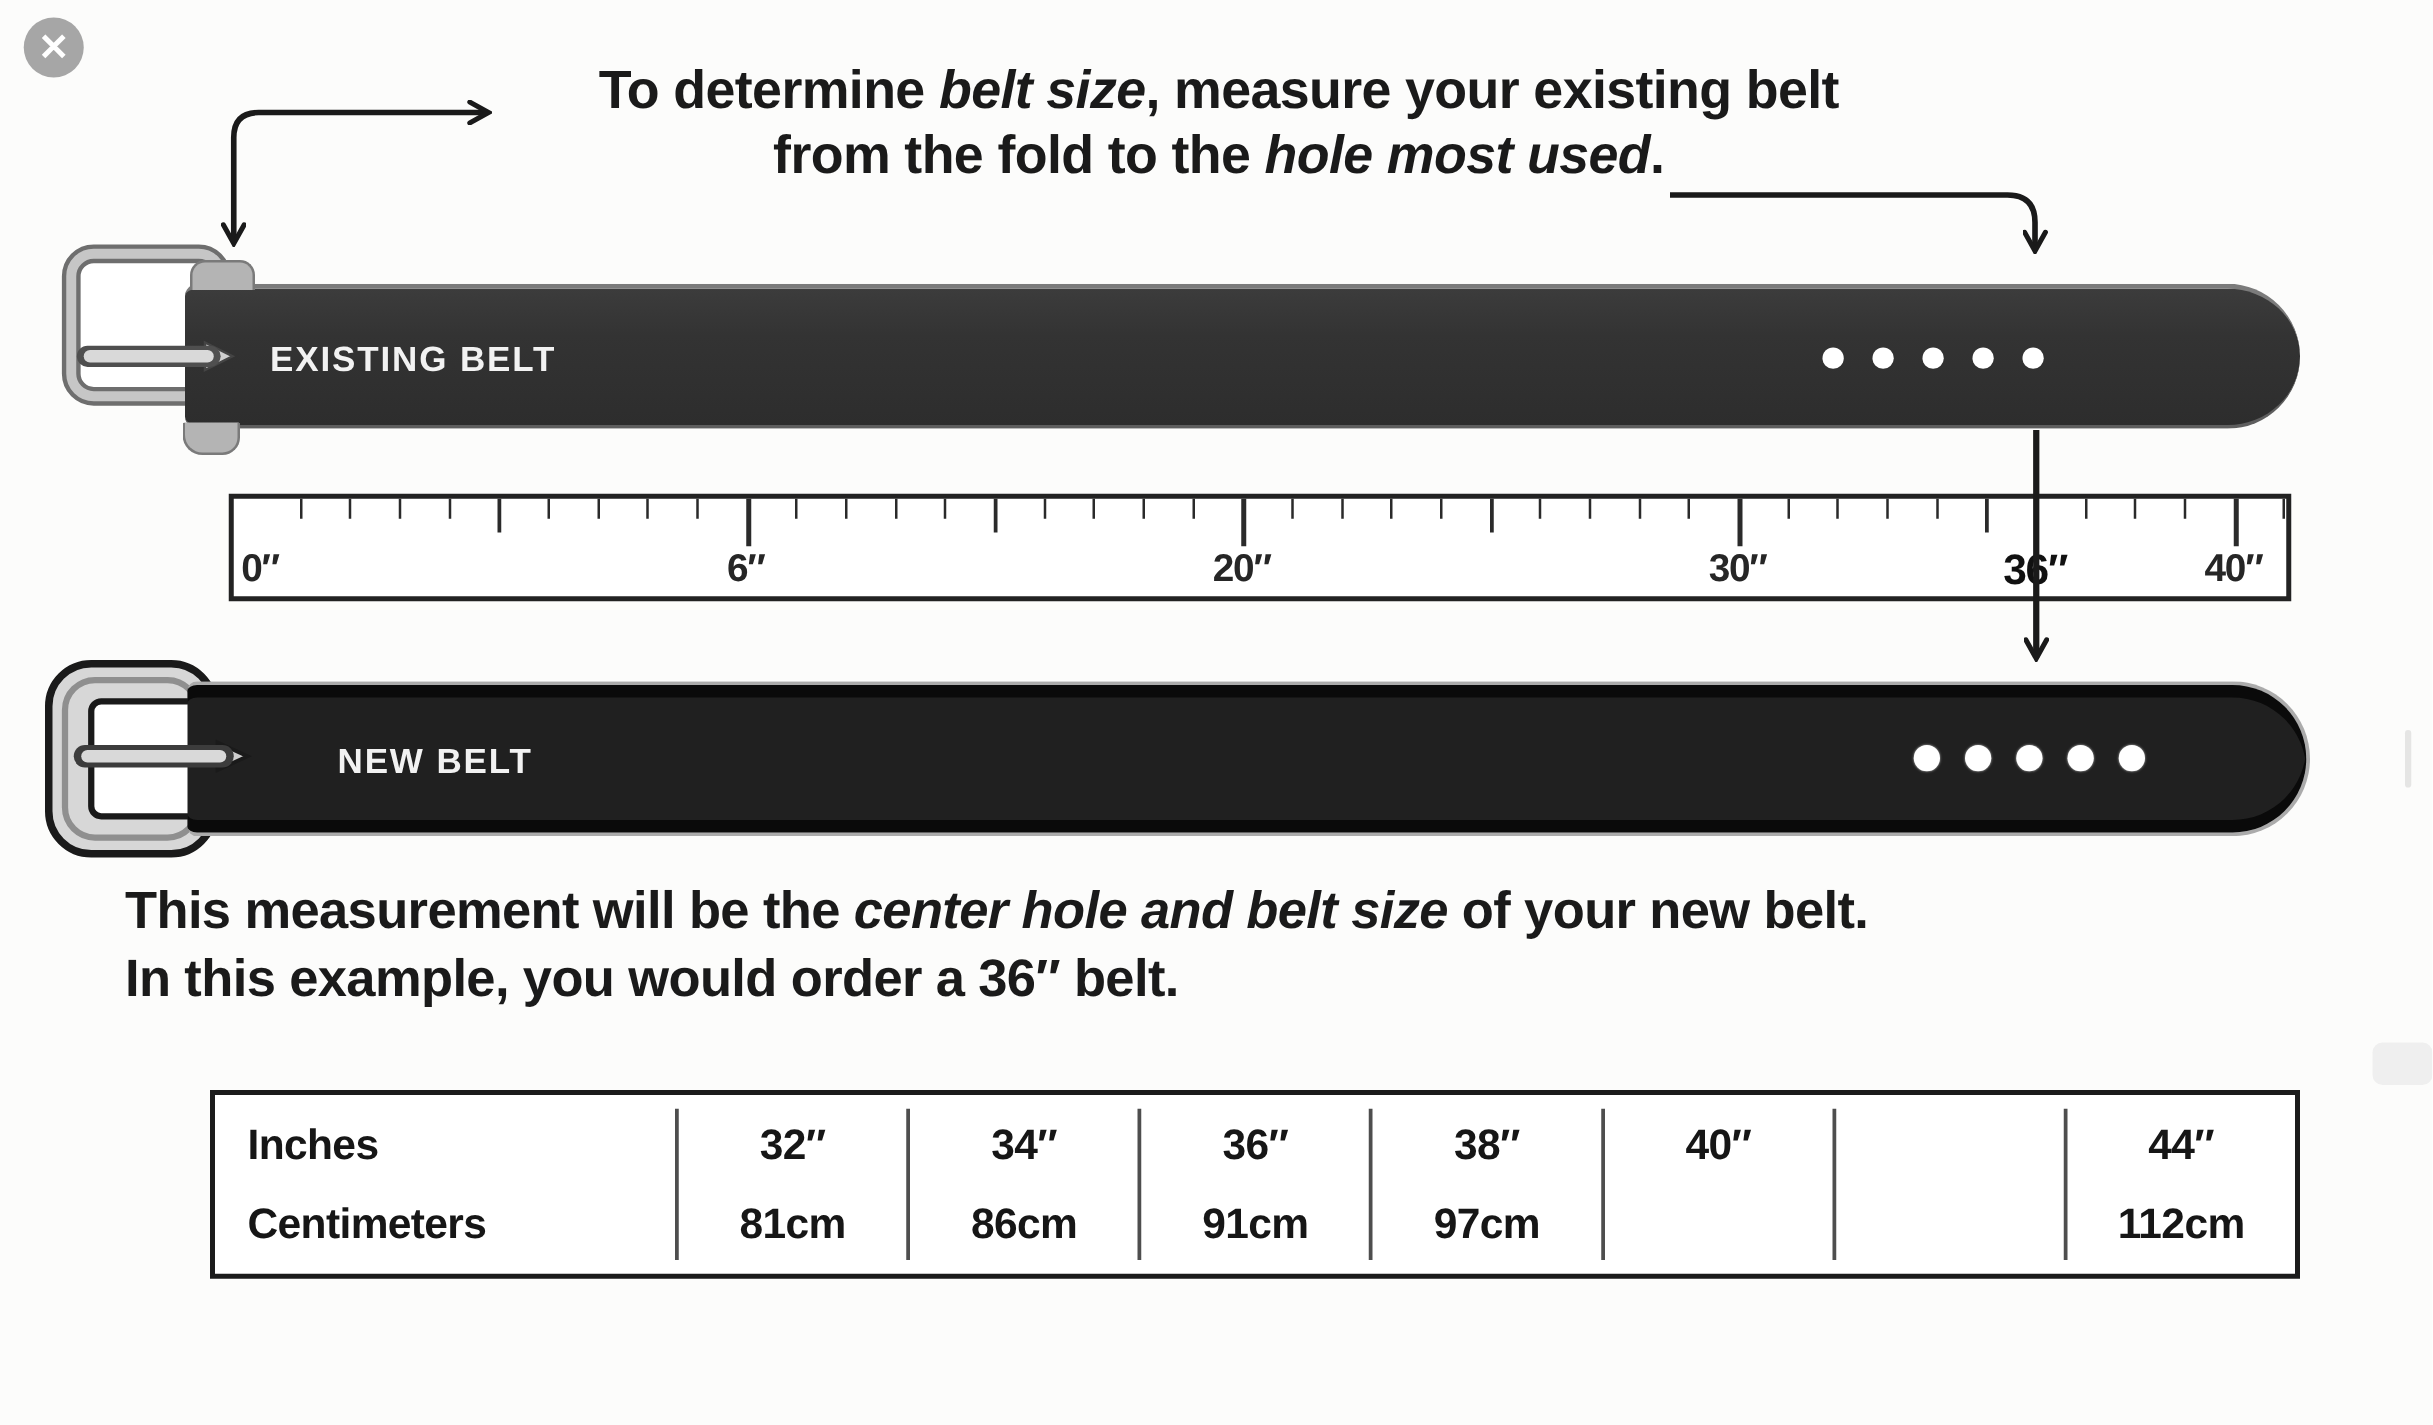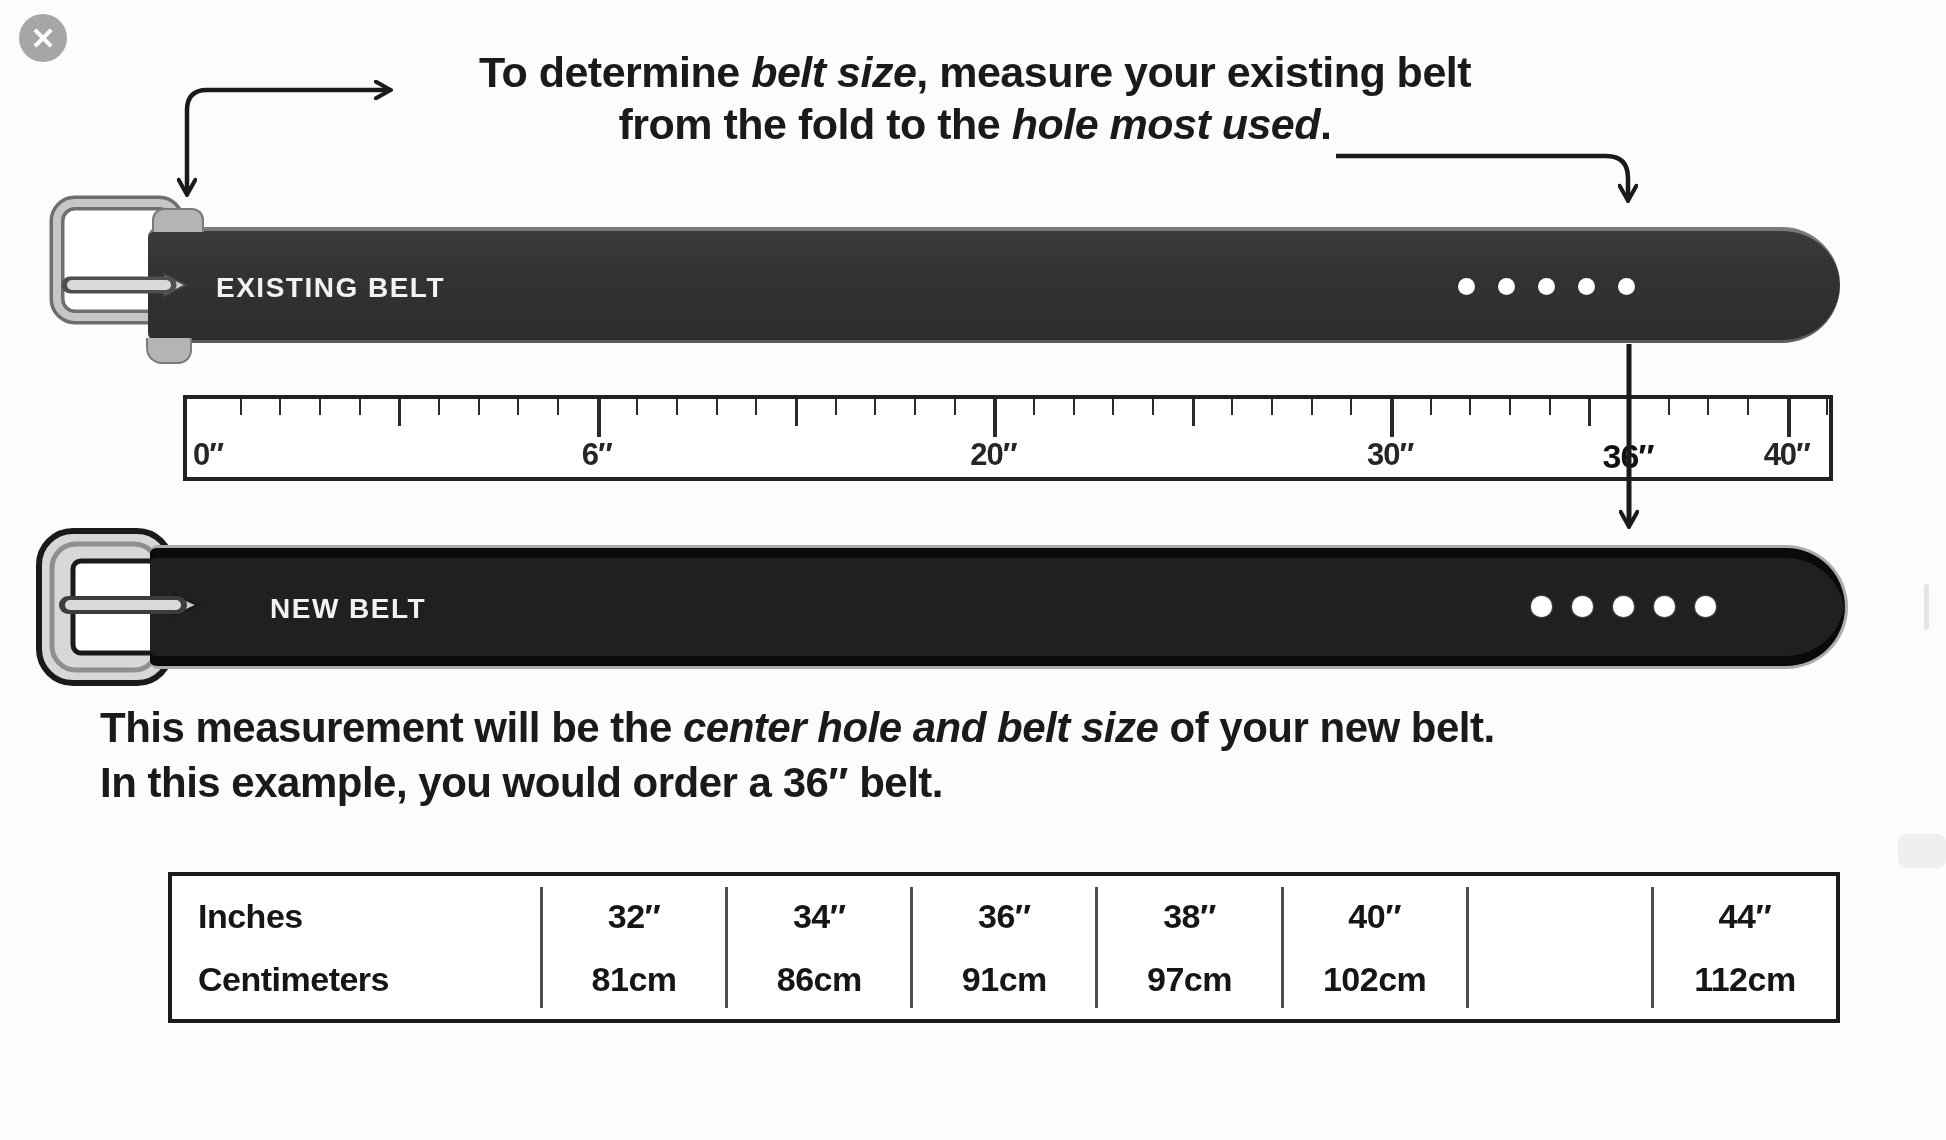--- a/index.html
+++ b/index.html
@@ -233,21 +233,20 @@
       <div class="tcol">
         <div class="tcell">36″</div>
         <div class="tcell">91cm</div>
       </div>
       <div class="tcol">
         <div class="tcell">38″</div>
         <div class="tcell">97cm</div>
       </div>
       <div class="tcol">
         <div class="tcell">40″</div>
-        <div class="tcell">102cm</div>
       </div>
       <div class="tcol">
       </div>
       <div class="tcol">
         <div class="tcell">44″</div>
         <div class="tcell">112cm</div>
       </div>
     </div>
 
   <svg class="overlay" width="1946" height="1140" viewBox="0 0 1946 1140">

